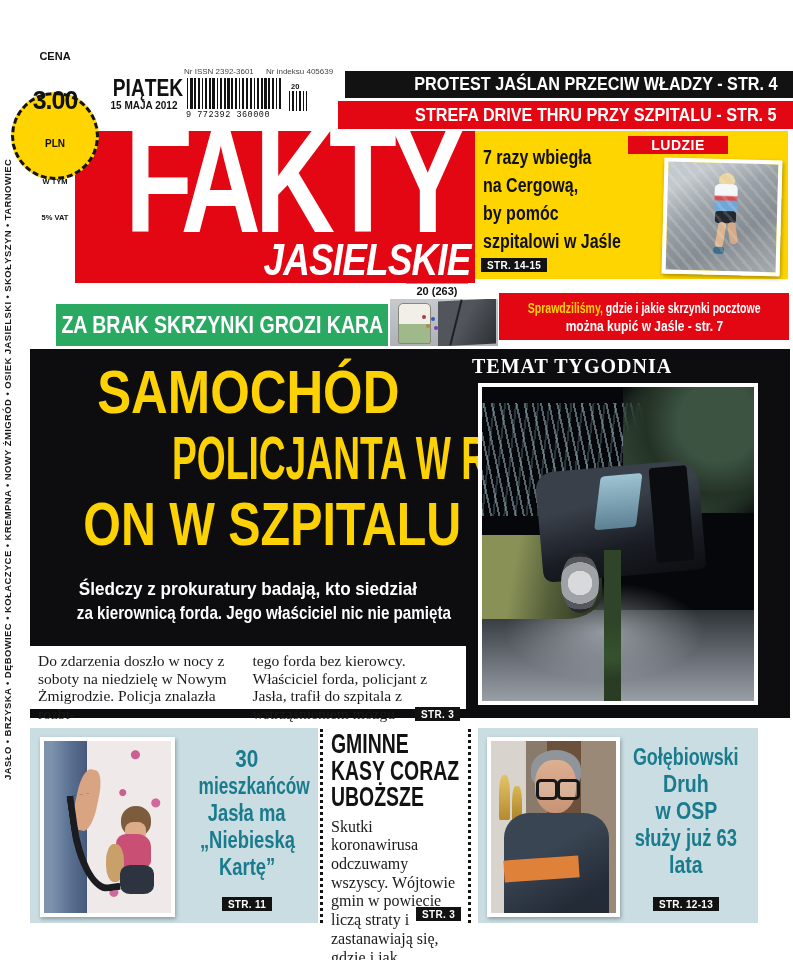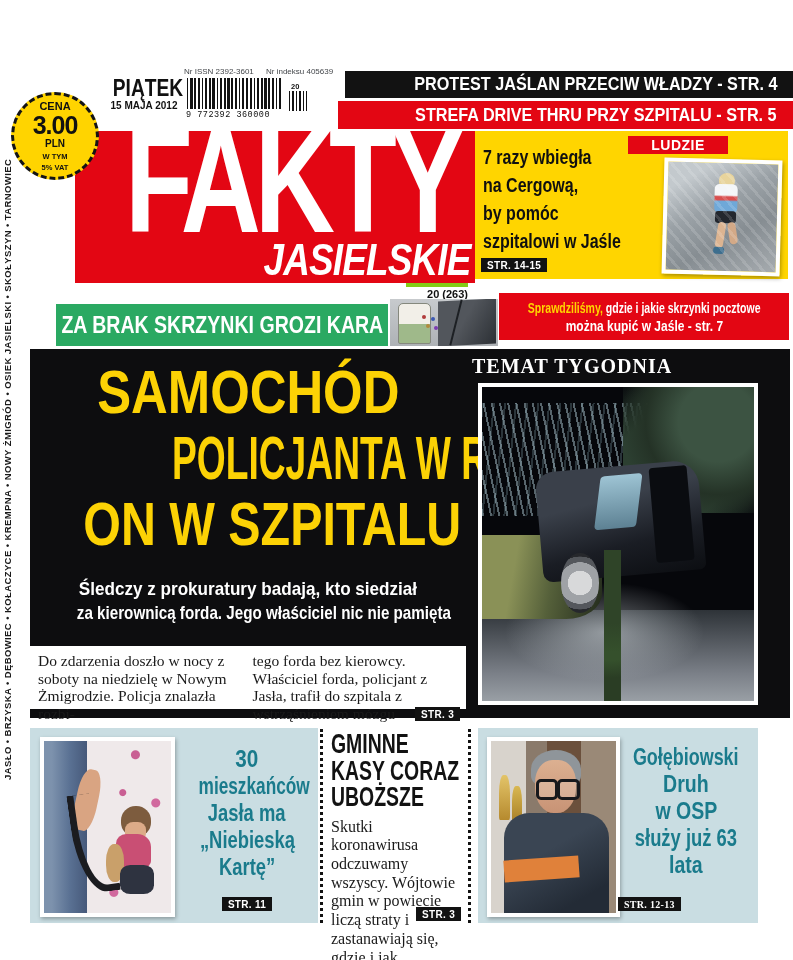--- a/index.html
+++ b/index.html
@@ -31,36 +31,36 @@
      repeating-linear-gradient(90deg,#121212 0 1.4px,#fff 1.4px 3.4px);}
   .baddon-num{left:291px;top:82px;font-size:7.5px;font-weight:700;}
 
   .banner{color:#fff;display:flex;align-items:center;justify-content:center;font-weight:900;font-size:18px;padding-left:39px;}
   .banner-black{left:345px;top:71px;width:424px;height:27px;background:#121212;}
   .banner-red{left:338px;top:101px;width:438px;height:28px;background:#e30613;}
 
   
   .price{left:11px;top:92px;width:82px;height:82px;border-radius:50%;background:#ffd400;
          border:3px dashed #141414;z-index:6;display:flex;flex-direction:column;
-         align-items:center;justify-content:center;text-align:center;line-height:1;}
+         align-items:center;justify-content:center;text-align:center;line-height:1;gap:25px;}
   .price .p1{font-size:11px;font-weight:700;}
   .price .p2{font-size:25px;font-weight:900;letter-spacing:-1px;margin:1px 0;}
   .price .p3{font-size:10px;font-weight:900;}
   .price .p4{font-size:7.5px;font-weight:700;margin-top:4px;}
 
   
   .masthead{left:75px;top:131px;width:384px;height:152px;background:#e30613;z-index:4;padding-left:16px;}
   .fakty{position:absolute;left:0;right:0;top:-24px;text-align:center;color:#fff;
          font-size:148px;font-weight:900;letter-spacing:-8px;line-height:1;
          transform:scaleX(.75);white-space:nowrap;}
   .jasielskie{position:absolute;right:4px;bottom:1px;color:#fff;font-style:italic;
               font-weight:900;font-size:45px;letter-spacing:-1px;line-height:1;
               transform:scaleX(.82);transform-origin:right bottom;white-space:nowrap;}
-  .edition{left:406px;top:279px;width:62px;border-top:8px solid #84cc16;
-           font-size:11px;font-weight:700;text-align:right;padding-top:1px;}
+  .edition{left:406px;top:279px;width:62px;border-top:5px solid #84cc16;
+           font-size:11px;font-weight:700;text-align:center;padding-top:1px;}
 
   
   .ludzie{left:470px;top:131px;width:318px;height:148px;background:#ffd500;}
   .ludzie-tag{position:absolute;right:60px;top:5px;width:100px;height:18px;background:#e30613;
               color:#fff;font-weight:900;font-size:14px;display:flex;align-items:center;
               justify-content:center;letter-spacing:.5px;}
   .ludzie-h{position:absolute;left:13px;top:12px;font-weight:800;font-size:20px;
             line-height:28px;color:#101010;}
   .ludzie-page{position:absolute;left:11px;bottom:7px;}
   .runner{position:absolute;right:7px;top:28px;width:110px;height:108px;border:4px solid #fff;
@@ -174,21 +174,21 @@
   .fp-hair{left:32%;top:5%;width:40%;height:22%;background:#8f959a;border-radius:50% 50% 30% 30%;}
   .fp-face{left:35%;top:11%;width:33%;height:31%;background:linear-gradient(#dcb091,#c89375);
            border-radius:42% 42% 46% 46%;}
   .fp-lens{position:absolute;top:22%;width:13%;height:9%;background:rgba(250,250,250,.2);
            border:3px solid #17181c;border-radius:5px;}
   .fp-l1{left:36%;}.fp-l2{left:53%;}
   .fp-jacket{left:10%;top:42%;width:84%;height:60%;border-radius:24% 24% 0 0;background:
      linear-gradient(150deg,#3a4553 0 38%,#232b36 80%);}
   .fp-stripe{left:10%;top:68%;width:60%;height:13%;background:#e0813a;transform:rotate(-4deg);}
   .rt{left:140px;top:16px;width:136px;}
-  .str1213{position:absolute;left:140px;top:166px;width:136px;text-align:left;font-family:Liberation Serif, serif;}
+  .str1213{position:absolute;left:140px;top:166px;width:136px;text-align:center;}
 </style>
 </head>
 <body>
 
 <div class="page">
 
   <div class="towns">JASŁO • BRZYSKA • DĘBOWIEC • KOŁACZYCE • KREMPNA • NOWY ŻMIGRÓD • OSIEK JASIELSKI • SKOŁYSZYN • TARNOWIEC</div>
 
   <div class="abs piatek">
     <div class="day"><span class="sx" style="--sx:.8">PIĄTEK</span></div>

